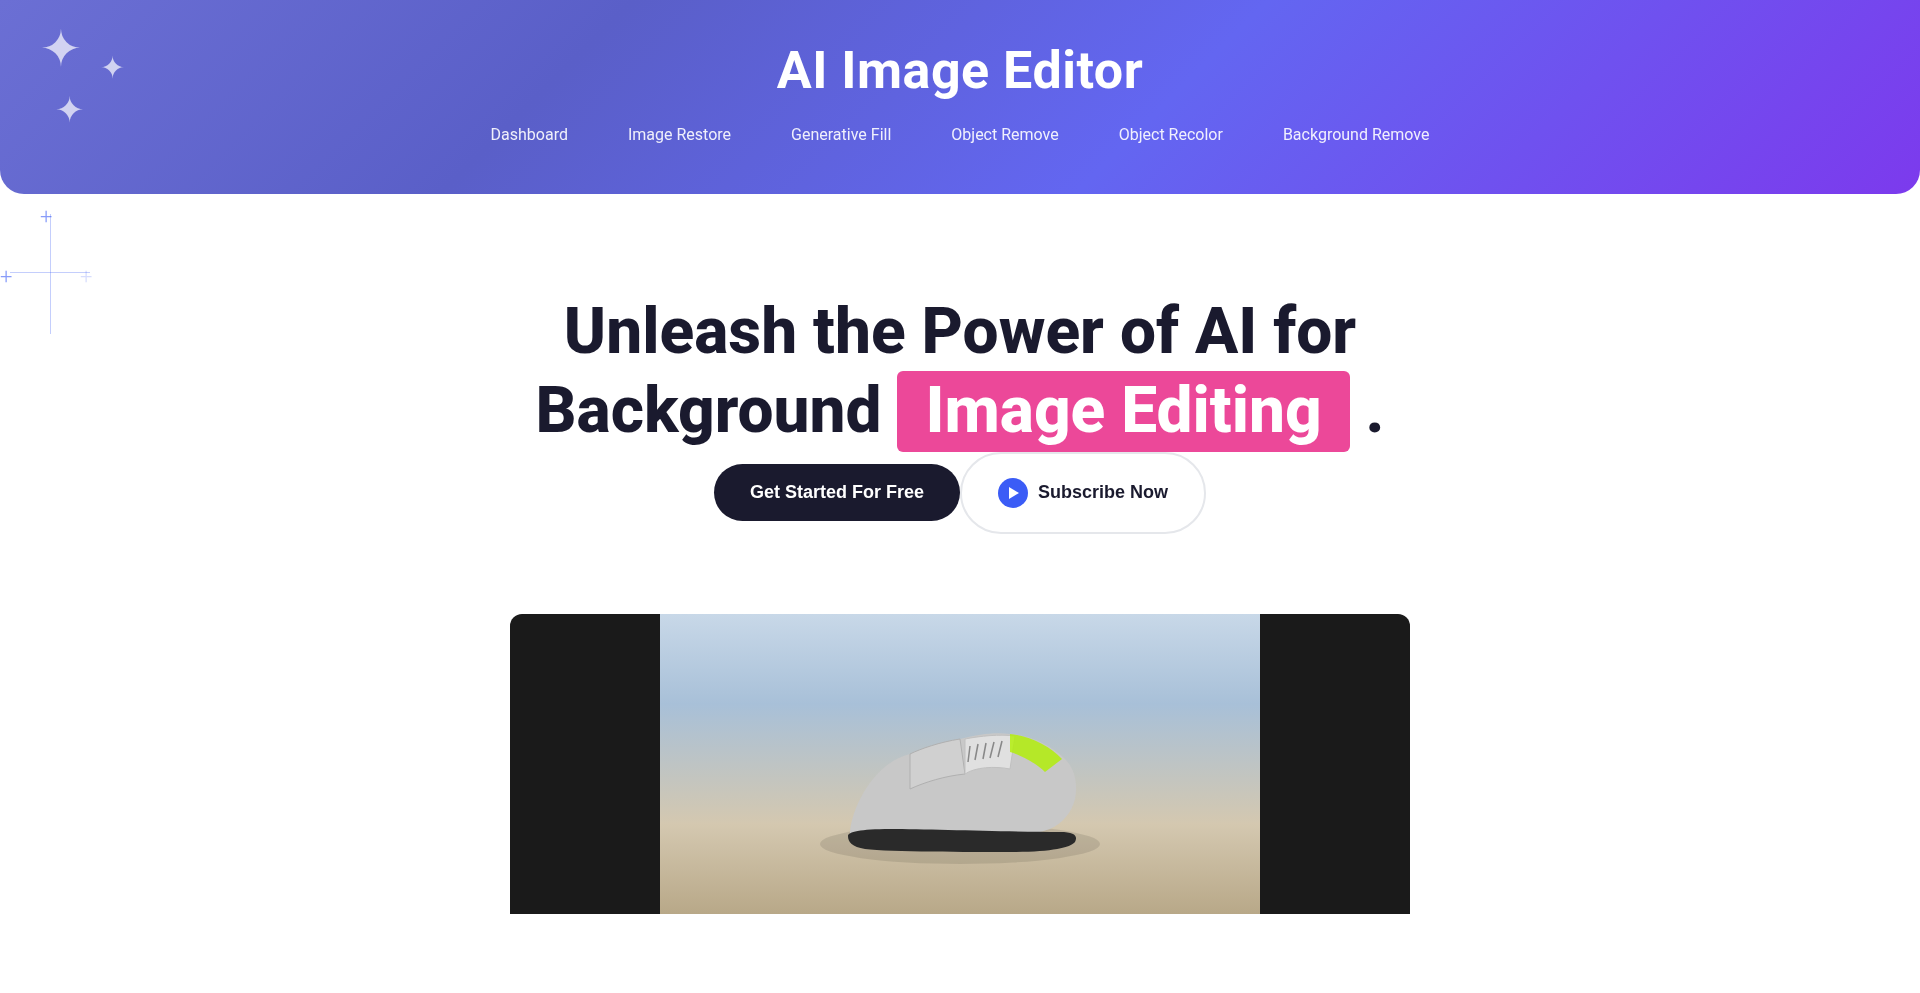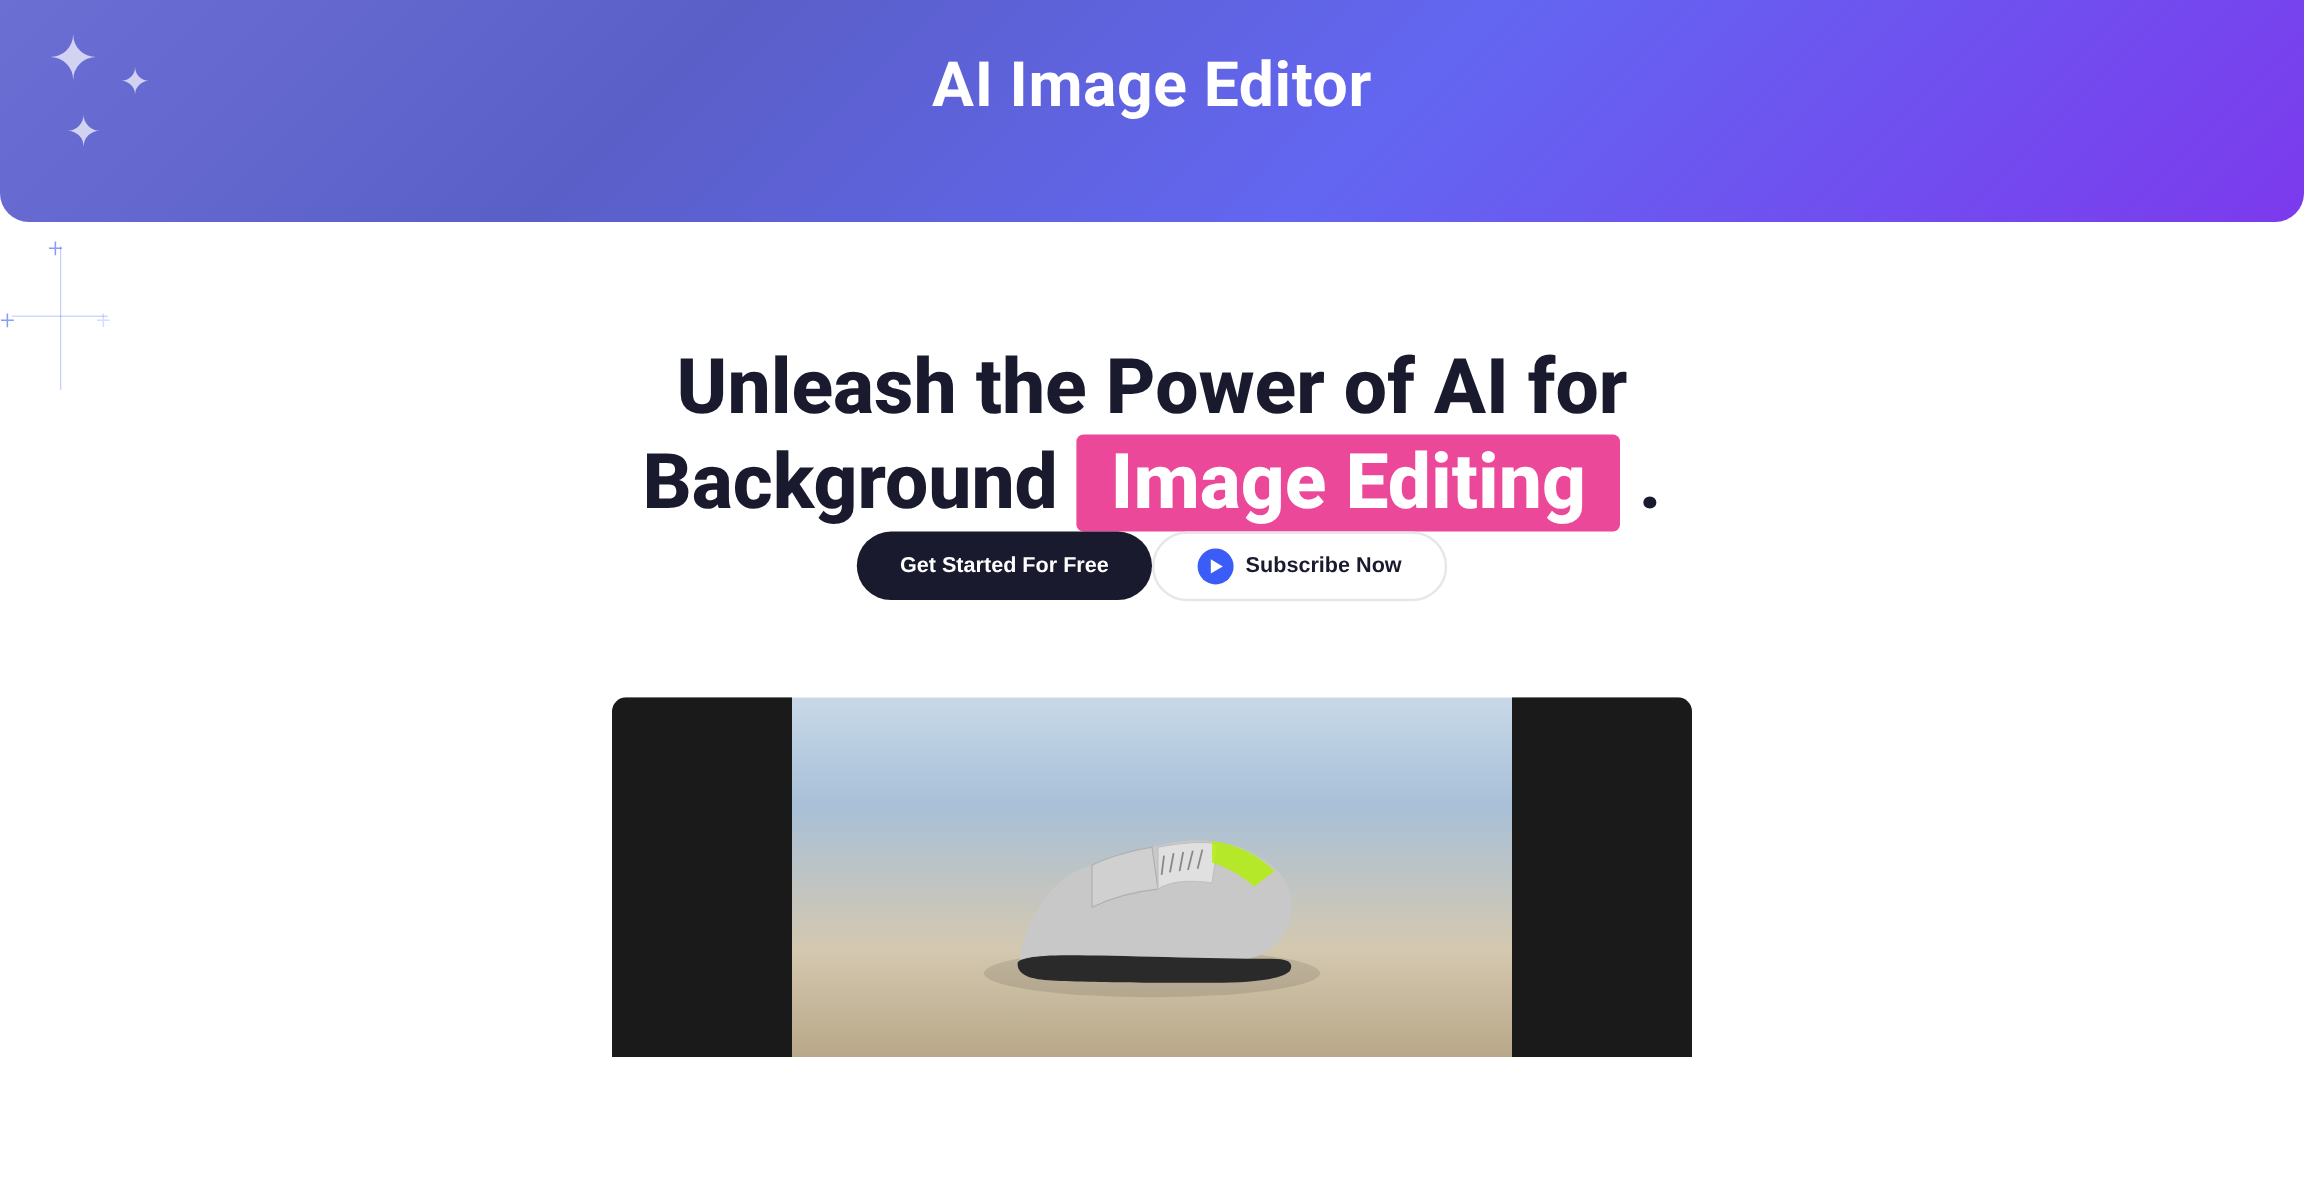--- a/index.html
+++ b/index.html
@@ -53,21 +53,21 @@
       left: 15px;
       font-size: 35px;
     }
 
     .header-title {
       text-align: center;
       color: #ffffff;
       font-size: 52px;
       font-weight: 700;
       letter-spacing: 0.5px;
-      margin-bottom: 34px;
+      margin-bottom: 24px;
     }
 
     .nav {
       display: flex;
       justify-content: center;
       align-items: center;
       gap: 60px;
     }
 
     .nav-item {
@@ -184,21 +184,21 @@
       font-size: 18px;
       font-weight: 600;
       cursor: pointer;
       transition: background 0.2s;
     }
 
     .btn-secondary {
       background: #ffffff;
       color: #1a1a2e;
       border: 2px solid #e5e7eb;
-      padding: 12px 36px;
+      padding: 24px 36px;
       border-radius: 50px;
       font-size: 18px;
       font-weight: 600;
       cursor: pointer;
       display: flex;
       align-items: center;
       gap: 10px;
       transition: border-color 0.2s;
     }
 
@@ -281,20 +281,28 @@
 <div class="header">
 
   <div class="header-sparkle-container">
     <span class="sparkle sparkle-1">✦</span>
     <span class="sparkle sparkle-2">✦</span>
     <span class="sparkle sparkle-3">✦</span>
   </div>
 
   <h1 class="header-title">AI Image Editor</h1>
 
+  <nav class="nav">
+    <a class="nav-item">Dashboard</a>
+    <a class="nav-item">Image Restore</a>
+    <a class="nav-item">Generative Fill</a>
+    <a class="nav-item">Object Remove</a>
+    <a class="nav-item">Object Recolor</a>
+    <a class="nav-item">Background Remove</a>
+  </nav>
 </div>
 
 <div class="main-content">
 
   <div class="decorative-marks">
     <span class="cross-mark cross-1">+</span>
     <span class="cross-mark cross-2">+</span>
     <span class="cross-mark cross-3">+</span>
     <div class="cross-line-v"></div>
     <div class="cross-line-h"></div>

